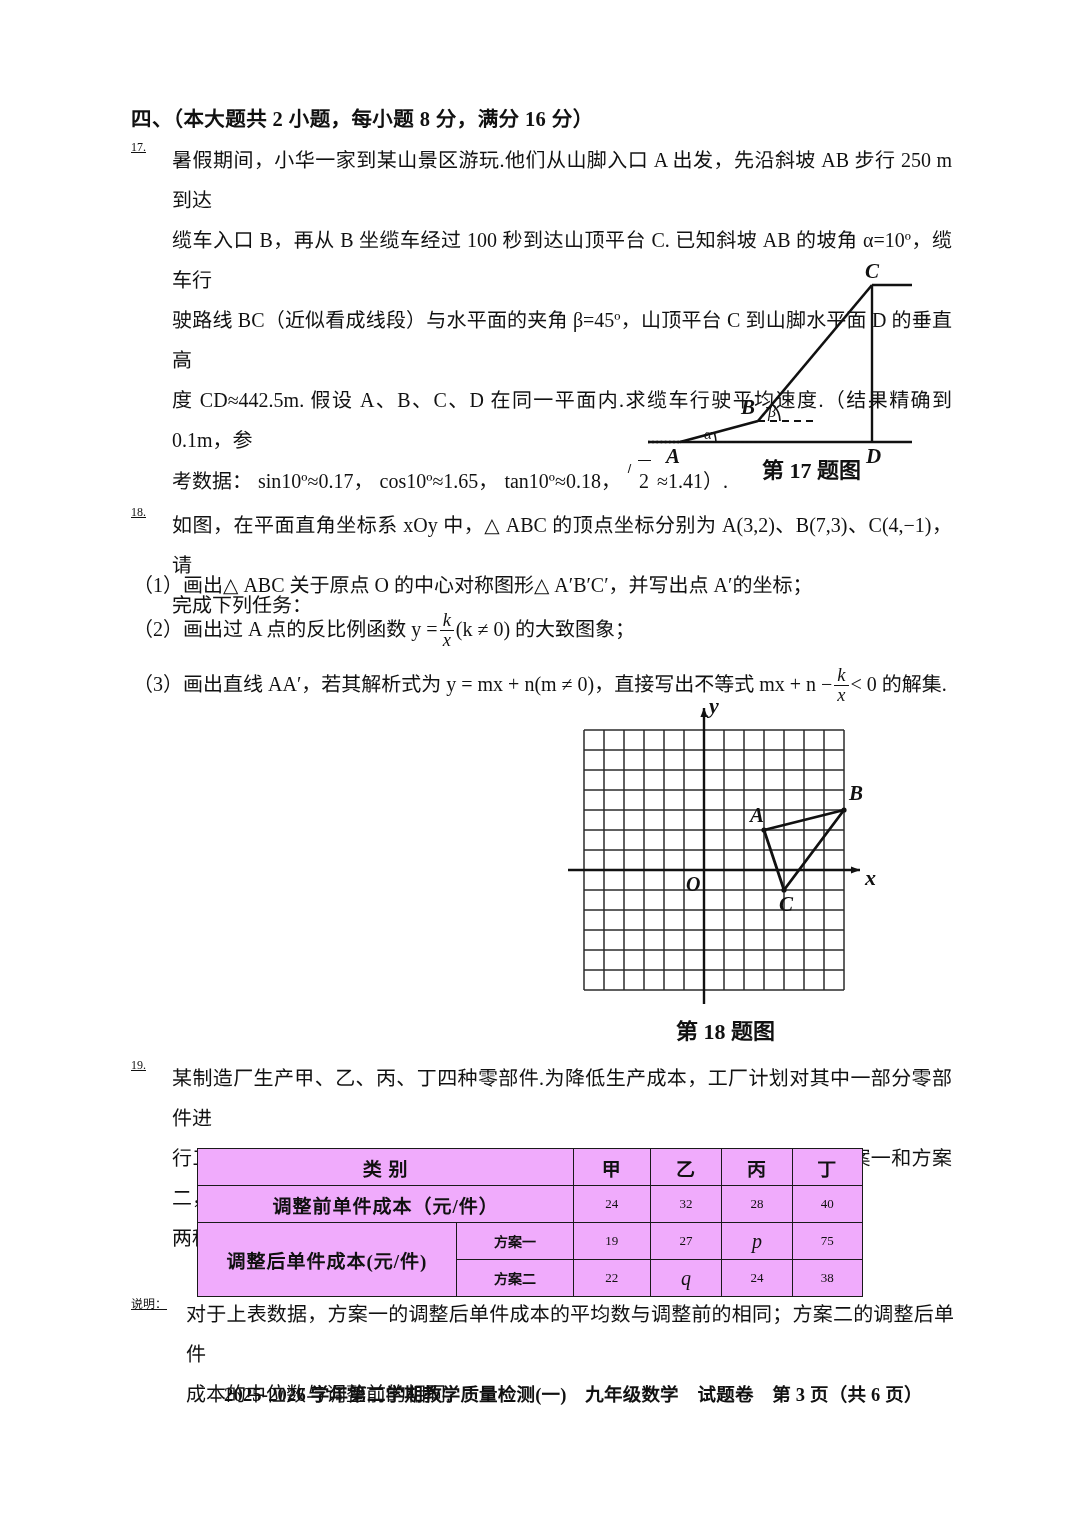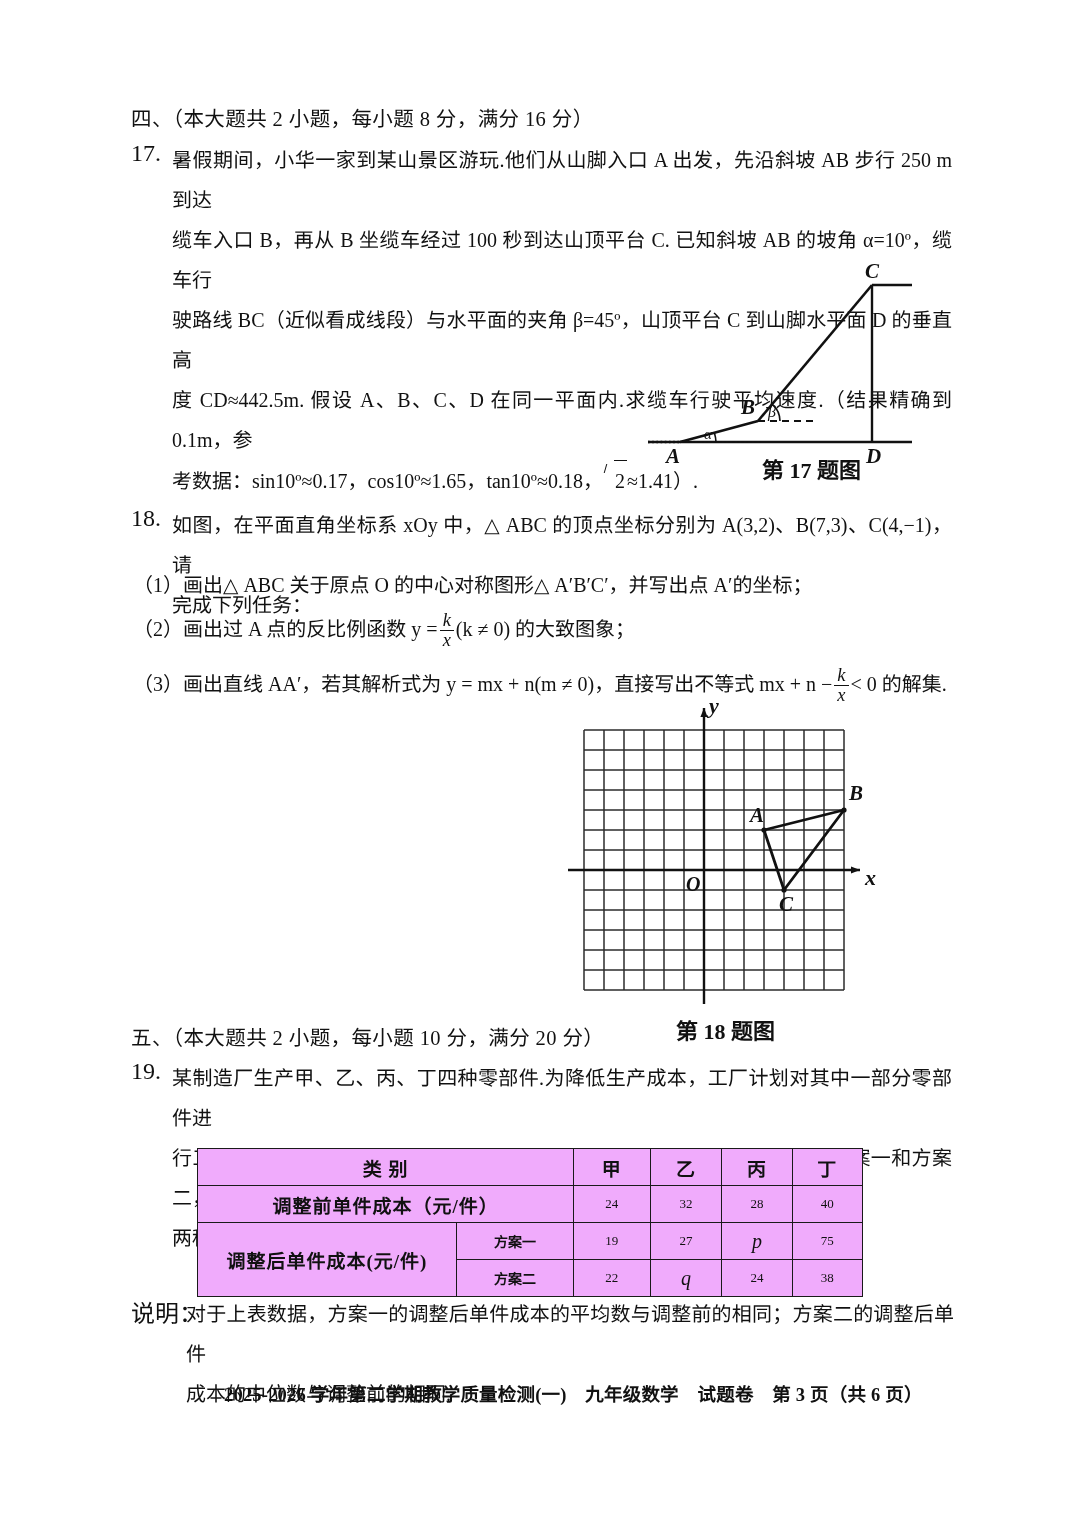--- a/index.html
+++ b/index.html
@@ -13,39 +13,40 @@
     overflow:hidden;
     -webkit-font-smoothing:none;
   }
   .page{
     position:absolute;
     left:0;top:0;width:1080px;height:1528px;
   }
   
   .blk{position:absolute;}
   .sec-head{
-    font-weight:normal;
+    font-weight:bold;
     font-size:20.5px;
     letter-spacing:.4px;
     white-space:nowrap;
   }
   .qnum{
     position:absolute;
-    font-size:24px;
+    font-size:12px;
     font-weight:normal;
+    text-decoration:underline;
   }
   .qbody{
     position:absolute;
     font-size:20px;
     line-height:40px;
     text-align:justify;
     text-justify:inter-ideograph;
   }
   .qbody p{margin:0;}
-  .nw{white-space:nowrap;}
+  .nw{white-space:nowrap;margin-left:6px;}
   
   .frac{
     display:inline-block;
     vertical-align:-0.52em;
     text-align:center;
     font-size:0.92em;
     line-height:1.02;
     margin:0 2px;
   }
   .frac .num{display:block;padding:0 3px;font-style:italic;}
@@ -227,21 +228,20 @@
 
       <text x="118" y="191" font-family="Liberation Serif, serif" font-size="20" font-style="italic" font-weight="bold" fill="#111">O</text>
 
       <text x="297" y="185" font-family="Liberation Serif, serif" font-size="22" font-style="italic" font-weight="bold" fill="#111">x</text>
       <text x="141" y="13" font-family="Liberation Serif, serif" font-size="22" font-style="italic" font-weight="bold" fill="#111">y</text>
     </svg>
   </div>
 
   <div class="fig-cap" style="left:676px; top:1013px;">第 18 题图</div>
 
-  <div class="blk sec-head" style="left:131px; top:1021px;">五、（本大题共 2 小题，每小题 10 分，满分 20 分）</div>
 
   <div class="qnum" style="left:131px; top:1058px;">19.</div>
 
   <div class="qbody" style="left:172px; top:1058px; width:780px;">
     <p>某制造厂生产甲、乙、丙、丁四种零部件.为降低生产成本，工厂计划对其中一部分零部件进</p>
     <p>行工艺改进，对另一部分零部件更换材料.经过测算，提出两种调整方案：方案一和方案二，</p>
     <p>两种方案对四种零部件的单件成本影响如下表所示：</p>
   </div>
 
   <table class="costtab" style="left:197px; top:1148px; width:666px;">

